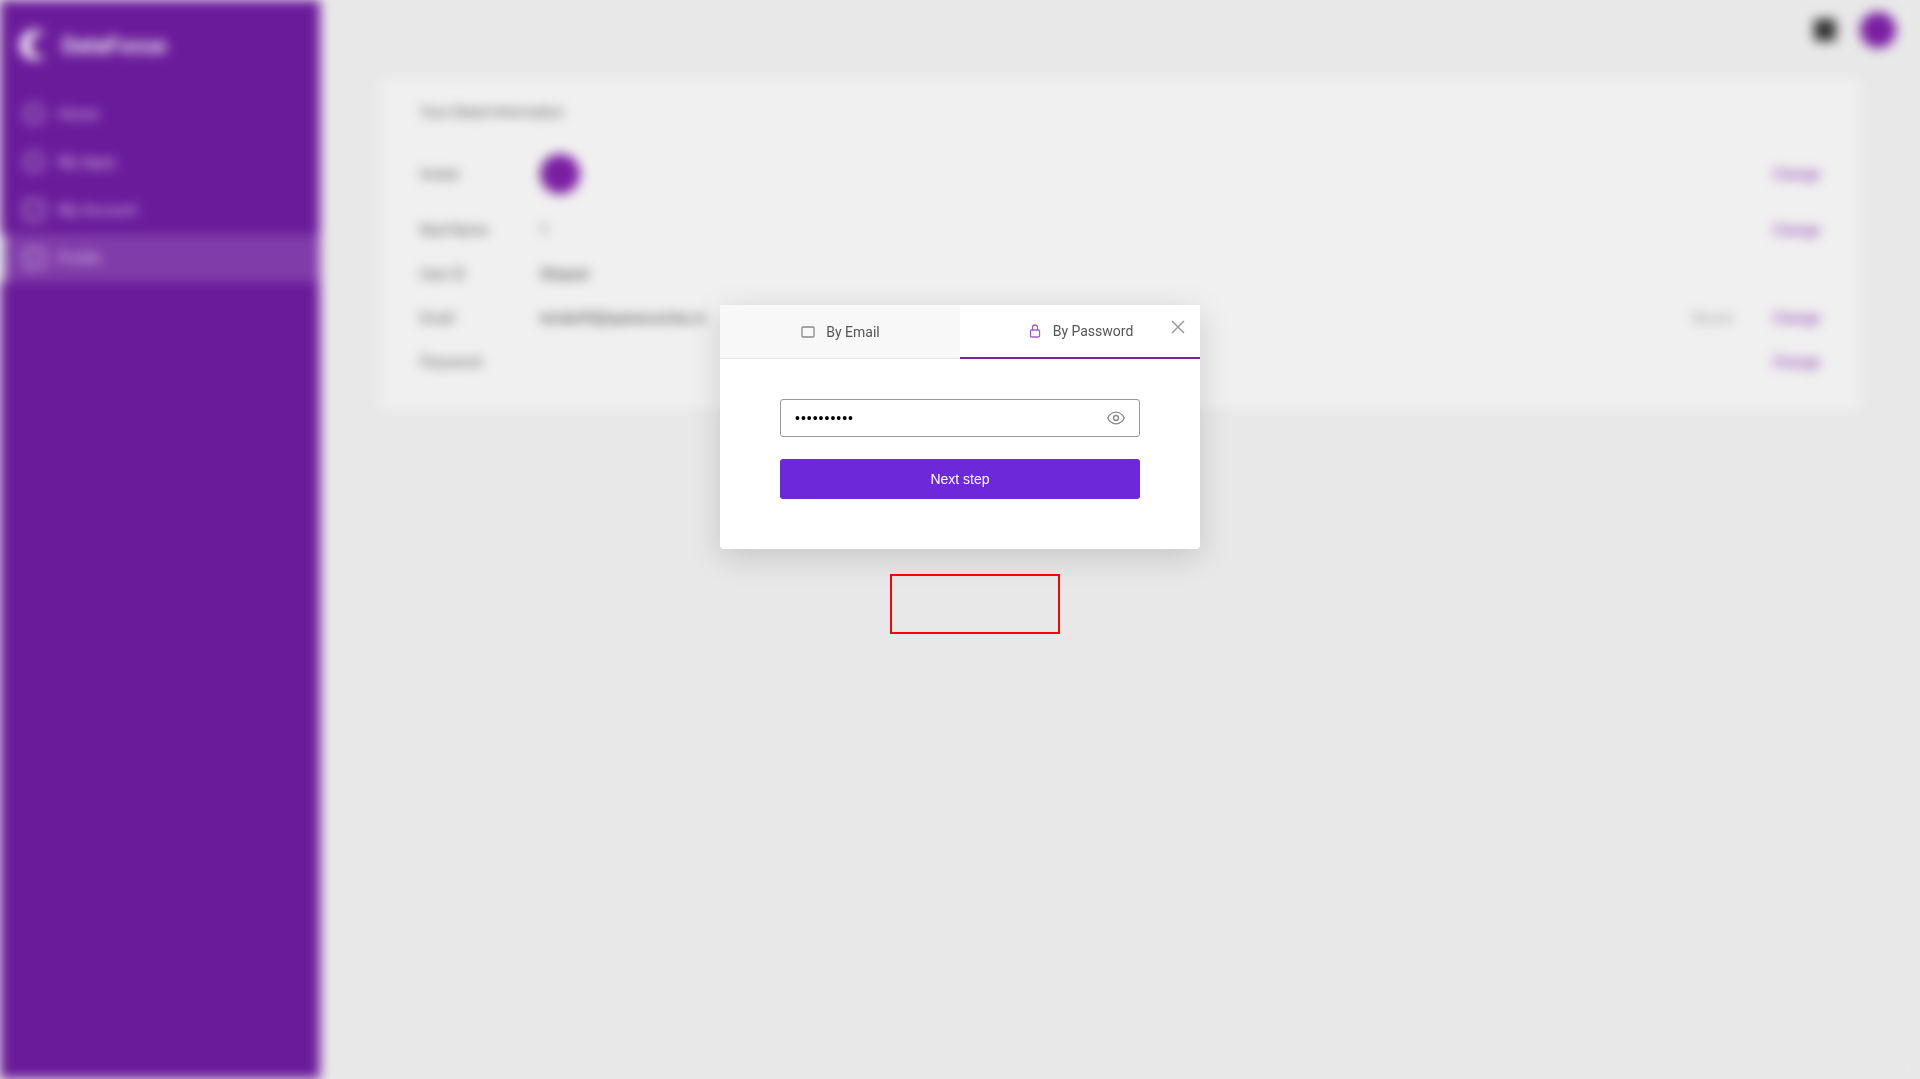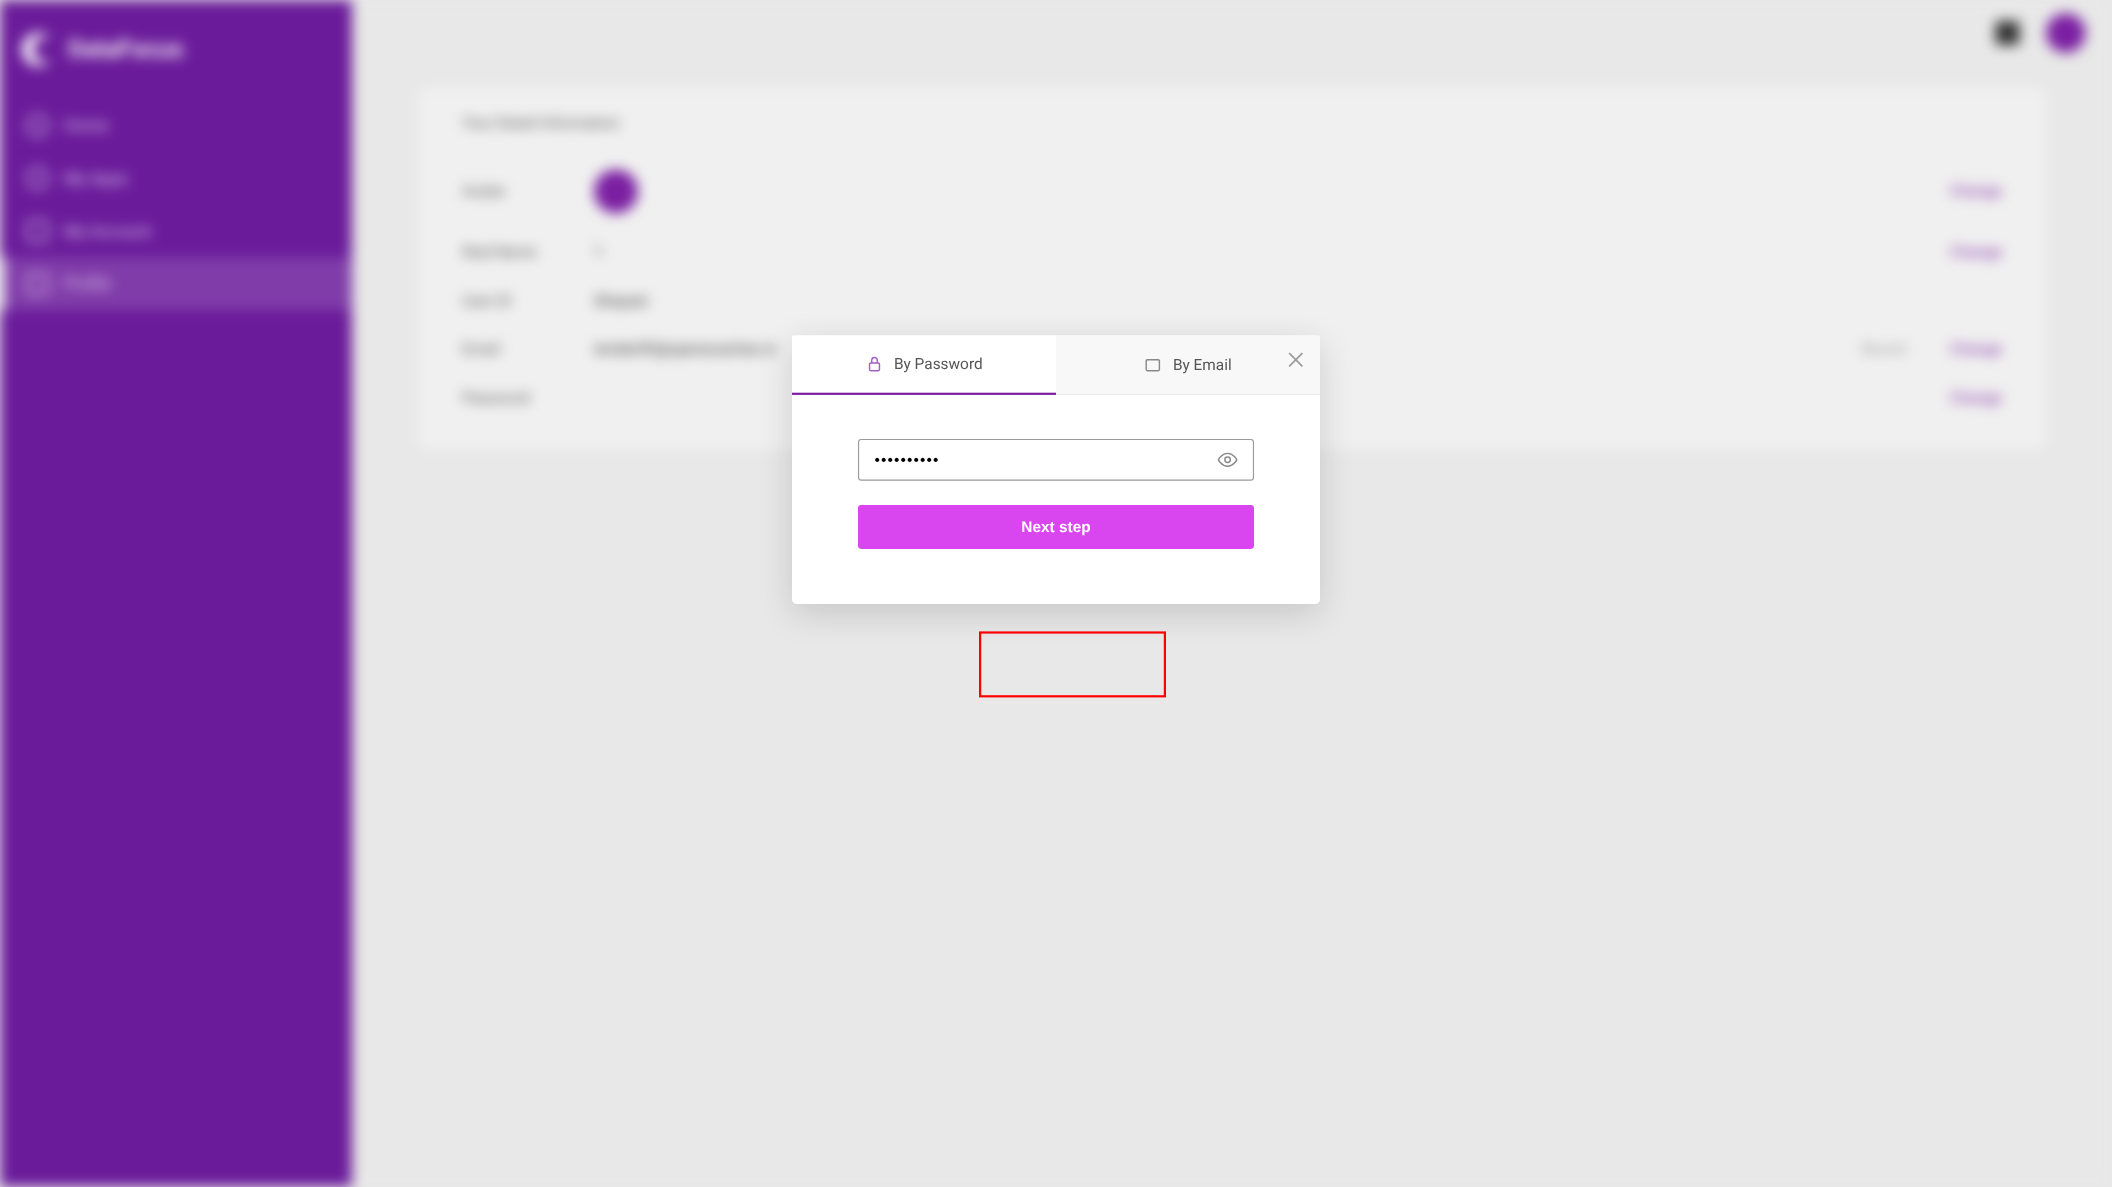--- a/index.html
+++ b/index.html
@@ -238,26 +238,26 @@
       cursor: pointer;
       color: #888;
     }
     .eye-icon svg {
       width: 100%;
       height: 100%;
     }
     .next-button {
       width: 100%;
       padding: 12px 0;
-      background: #d946ef;
+      background: #6d28d9;
       color: #fff;
       border: none;
       border-radius: 3px;
       font-size: 14px;
-      font-weight: 700;
+      font-weight: 400;
       cursor: pointer;
     }
     .highlight-box {
       position: absolute;
       border: 2px solid #ff0000;
       pointer-events: none;
     }
   </style>
 </head>
 <body>
@@ -327,36 +327,36 @@
 <div class="modal-overlay">
   <div class="modal">
     <div class="modal-close">
       <svg viewBox="0 0 16 16">
         <line x1="2" y1="2" x2="14" y2="14" stroke="currentColor" stroke-width="1.5"></line>
         <line x1="14" y1="2" x2="2" y2="14" stroke="currentColor" stroke-width="1.5"></line>
       </svg>
     </div>
 
     <div class="modal-tabs">
+      <div class="modal-tab">
+        <span class="tab-icon">
+          <svg viewBox="0 0 16 16" fill="none" stroke="#888" stroke-width="1.3">
+            <rect x="2" y="3" width="12" height="10" rx="1"></rect>
+          </svg>
+        </span>
+        <span>By Email</span>
+      </div>
       <div class="modal-tab active">
         <span class="tab-icon">
           <svg viewBox="0 0 16 16" fill="none" stroke="#a060c8" stroke-width="1.3">
             <rect x="3.5" y="7" width="9" height="7" rx="1"></rect>
             <path d="M5.5 7 V4.5 a2.5 2.5 0 0 1 5 0 V7"></path>
           </svg>
         </span>
         <span>By Password</span>
-      </div>
-      <div class="modal-tab">
-        <span class="tab-icon">
-          <svg viewBox="0 0 16 16" fill="none" stroke="#888" stroke-width="1.3">
-            <rect x="2" y="3" width="12" height="10" rx="1"></rect>
-          </svg>
-        </span>
-        <span>By Email</span>
       </div>
     </div>
 
     <div class="modal-body">
       <div class="password-field-wrap">
         <input type="password" class="password-input" value="••••••••••" style="">
         <span class="eye-icon">
           <svg viewBox="0 0 24 24" fill="none" stroke="currentColor" stroke-width="1.6">
             <path d="M2 12s3.5-7 10-7 10 7 10 7-3.5 7-10 7S2 12 2 12z"></path>
             <circle cx="12" cy="12" r="3"></circle>

